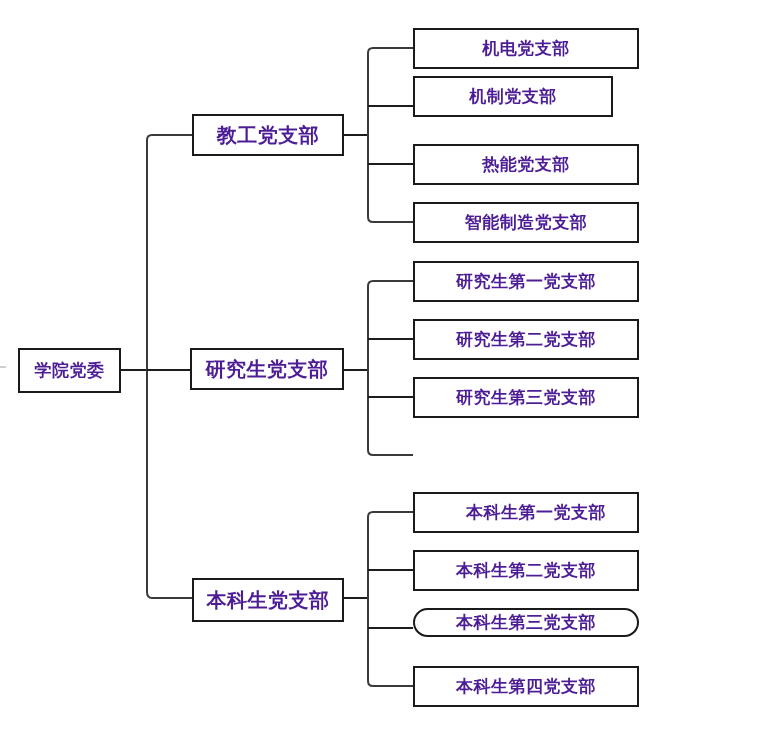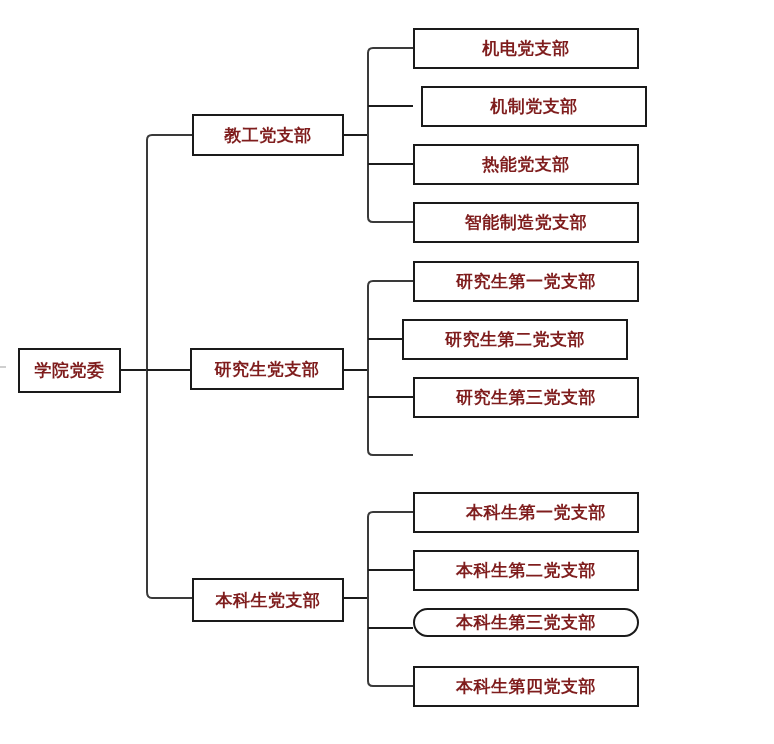--- a/index.html
+++ b/index.html
@@ -18,32 +18,32 @@
     overflow: hidden;
   }
   .node {
     position: absolute;
     box-sizing: border-box;
     border: 2px solid #1a1a1a;
     background: #ffffff;
     display: flex;
     align-items: center;
     justify-content: center;
-    color: #7f1d1d;
+    color: #4c1d95;
     font-weight: 700;
     letter-spacing: 0.5px;
     line-height: 1;
     white-space: nowrap;
     z-index: 3;
   }
   .node-root {
     font-size: 17px;
   }
   .node-branch {
-    font-size: 17px;
+    font-size: 20px;
   }
   .node-leaf {
     font-size: 17px;
   }
   .connector-svg {
     position: absolute;
     left: 0;
     top: 0;
     width: 774px;
     height: 744px;
@@ -101,28 +101,28 @@
     <path class="conn-path-thin" d="M413,512 L373,512 Q368,512 368,517 L368,681 Q368,686 373,686 L413,686"></path>
     <path class="conn-path" d="M368,570 L413,570"></path>
     <path class="conn-path" d="M368,628 L413,628"></path>
   </svg>
 
   <div class="node node-root" style="left:18px; top:348px; width:103px; height:45px;">学院党委</div>
 
   <div class="node node-branch" style="left:192px; top:114px; width:152px; height:42px;">教工党支部</div>
 
   <div class="node node-leaf" style="left:413px; top:28px; width:226px; height:41px;">机电党支部</div>
-  <div class="node node-leaf" style="left:413px; top:86px; width:226px; height:41px;margin-left:8px;">机制党支部</div>
+  <div class="node node-leaf" style="left:413px; top:76px; width:200px; height:41px;">机制党支部</div>
   <div class="node node-leaf" style="left:413px; top:144px; width:226px; height:41px;">热能党支部</div>
   <div class="node node-leaf" style="left:413px; top:202px; width:226px; height:41px;">智能制造党支部</div>
 
   <div class="node node-branch" style="left:190px; top:348px; width:154px; height:42px;">研究生党支部</div>
 
   <div class="node node-leaf" style="left:413px; top:261px; width:226px; height:41px;">研究生第一党支部</div>
-  <div class="node node-leaf" style="left:402px; top:319px; width:226px; height:41px;">研究生第二党支部</div>
+  <div class="node node-leaf" style="left:413px; top:319px; width:226px; height:41px;">研究生第二党支部</div>
   <div class="node node-leaf" style="left:413px; top:377px; width:226px; height:41px;">研究生第三党支部</div>
 
   <div class="node node-branch" style="left:192px; top:578px; width:152px; height:44px;">本科生党支部</div>
 
   <div class="node node-leaf" style="left:413px; top:492px; width:226px; height:41px;padding-left:20px;">本科生第一党支部</div>
   <div class="node node-leaf" style="left:413px; top:550px; width:226px; height:41px;">本科生第二党支部</div>
   <div class="node node-leaf" style="left:413px; top:608px; width:226px; height:29px;border-radius:20px;">本科生第三党支部</div>
   <div class="node node-leaf" style="left:413px; top:666px; width:226px; height:41px;">本科生第四党支部</div>
 
 </div>

